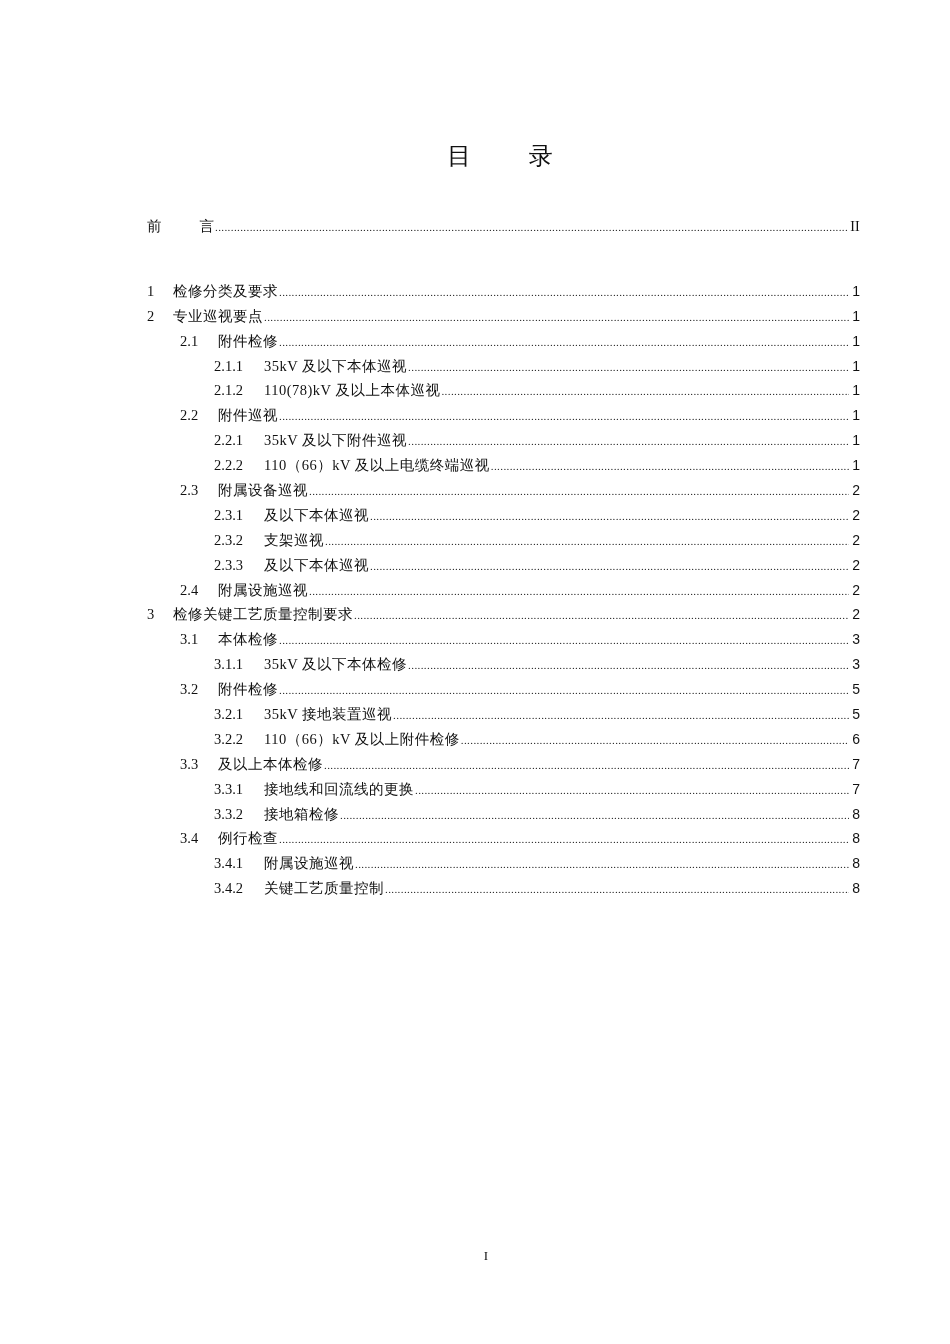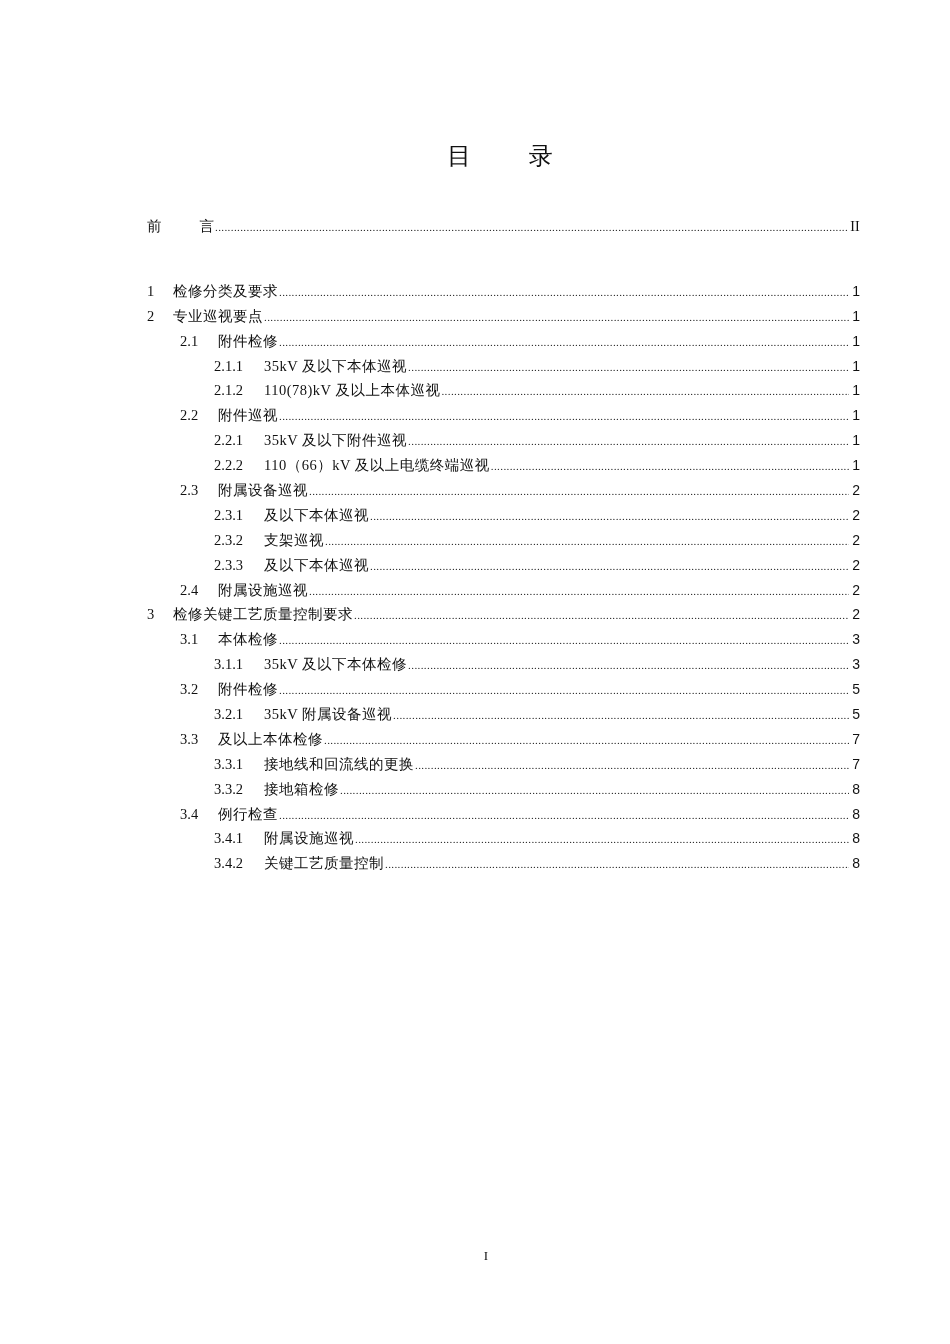--- a/index.html
+++ b/index.html
@@ -202,23 +202,29 @@
         <span class="toc-page">3</span>
       </div>
       <div class="toc-row l2">
         <span class="toc-num">3.2</span>
         <span class="toc-title cjk">附件检修</span>
         <span class="toc-leader"></span>
         <span class="toc-page">5</span>
       </div>
       <div class="toc-row l3">
         <span class="toc-num">3.2.1</span>
-        <span class="toc-title cjk">35kV 附属设备巡视</span>
+        <span class="toc-title cjk">35kV 接地装置巡视</span>
         <span class="toc-leader"></span>
         <span class="toc-page">5</span>
+      </div>
+      <div class="toc-row l3">
+        <span class="toc-num">3.2.2</span>
+        <span class="toc-title cjk">110（66）kV 及以上附件检修</span>
+        <span class="toc-leader"></span>
+        <span class="toc-page">6</span>
       </div>
       <div class="toc-row l2">
         <span class="toc-num">3.3</span>
         <span class="toc-title cjk">及以上本体检修</span>
         <span class="toc-leader"></span>
         <span class="toc-page">7</span>
       </div>
       <div class="toc-row l3">
         <span class="toc-num">3.3.1</span>
         <span class="toc-title cjk">接地线和回流线的更换</span>

